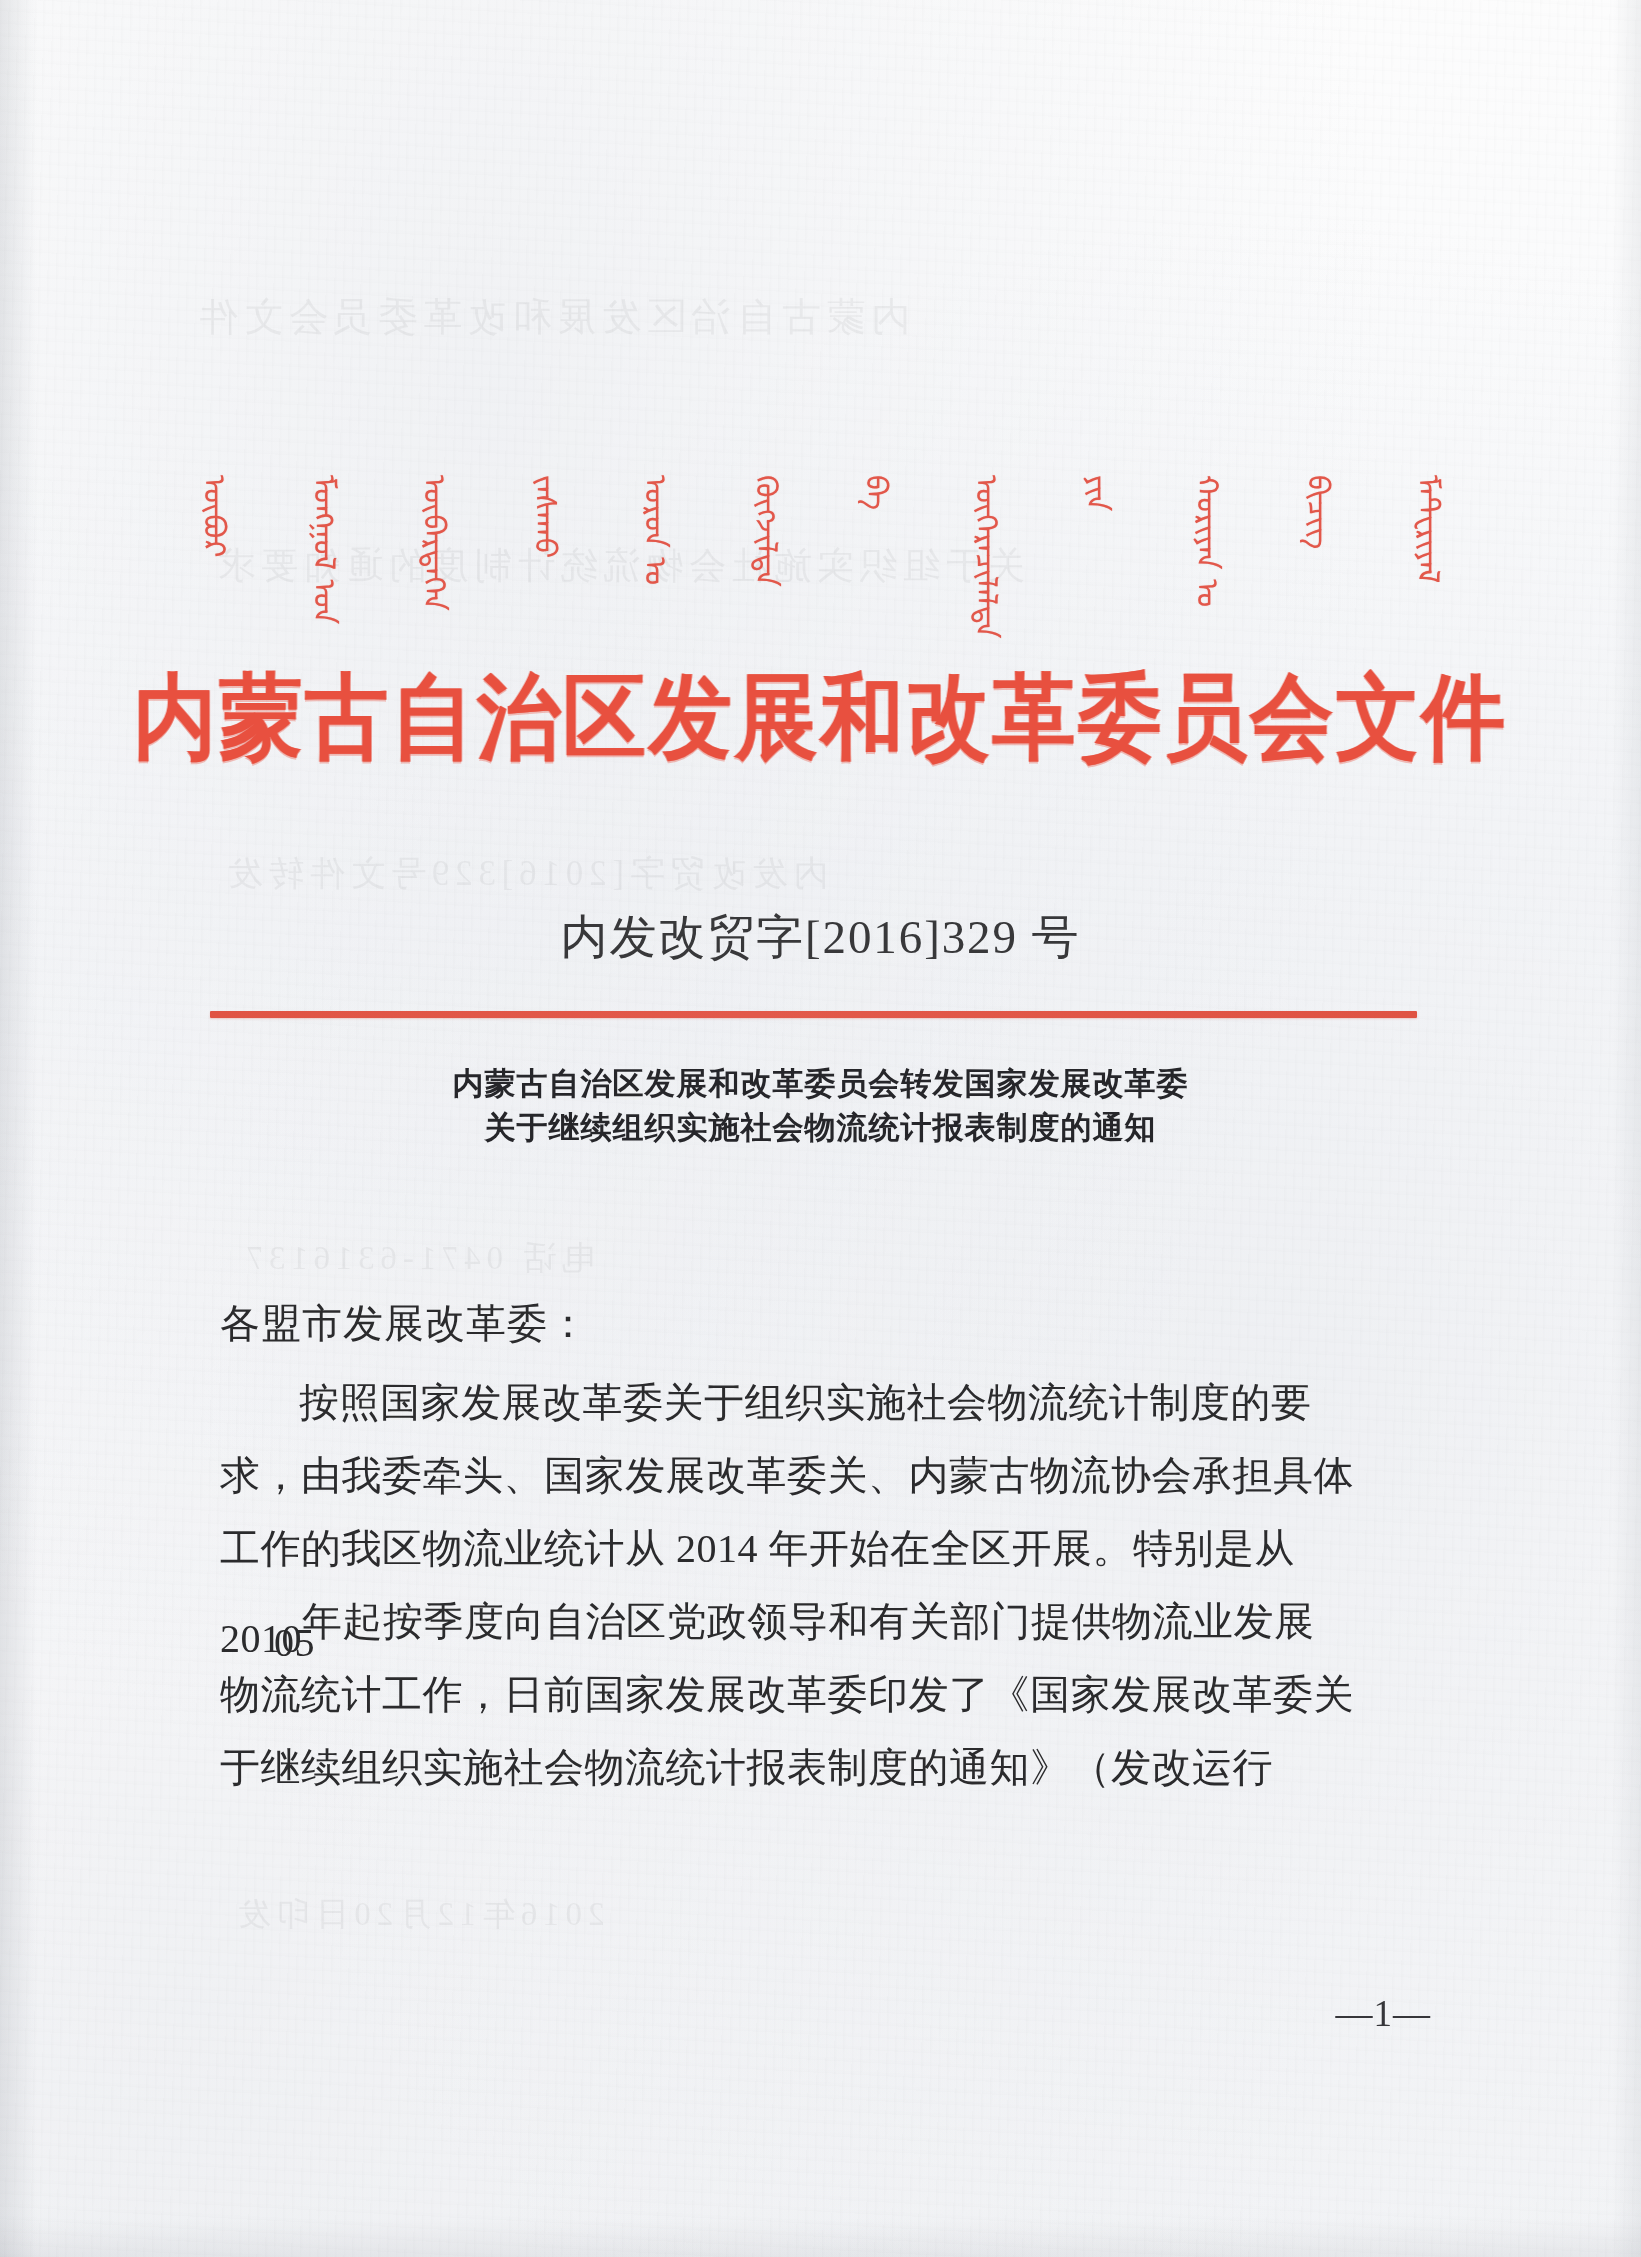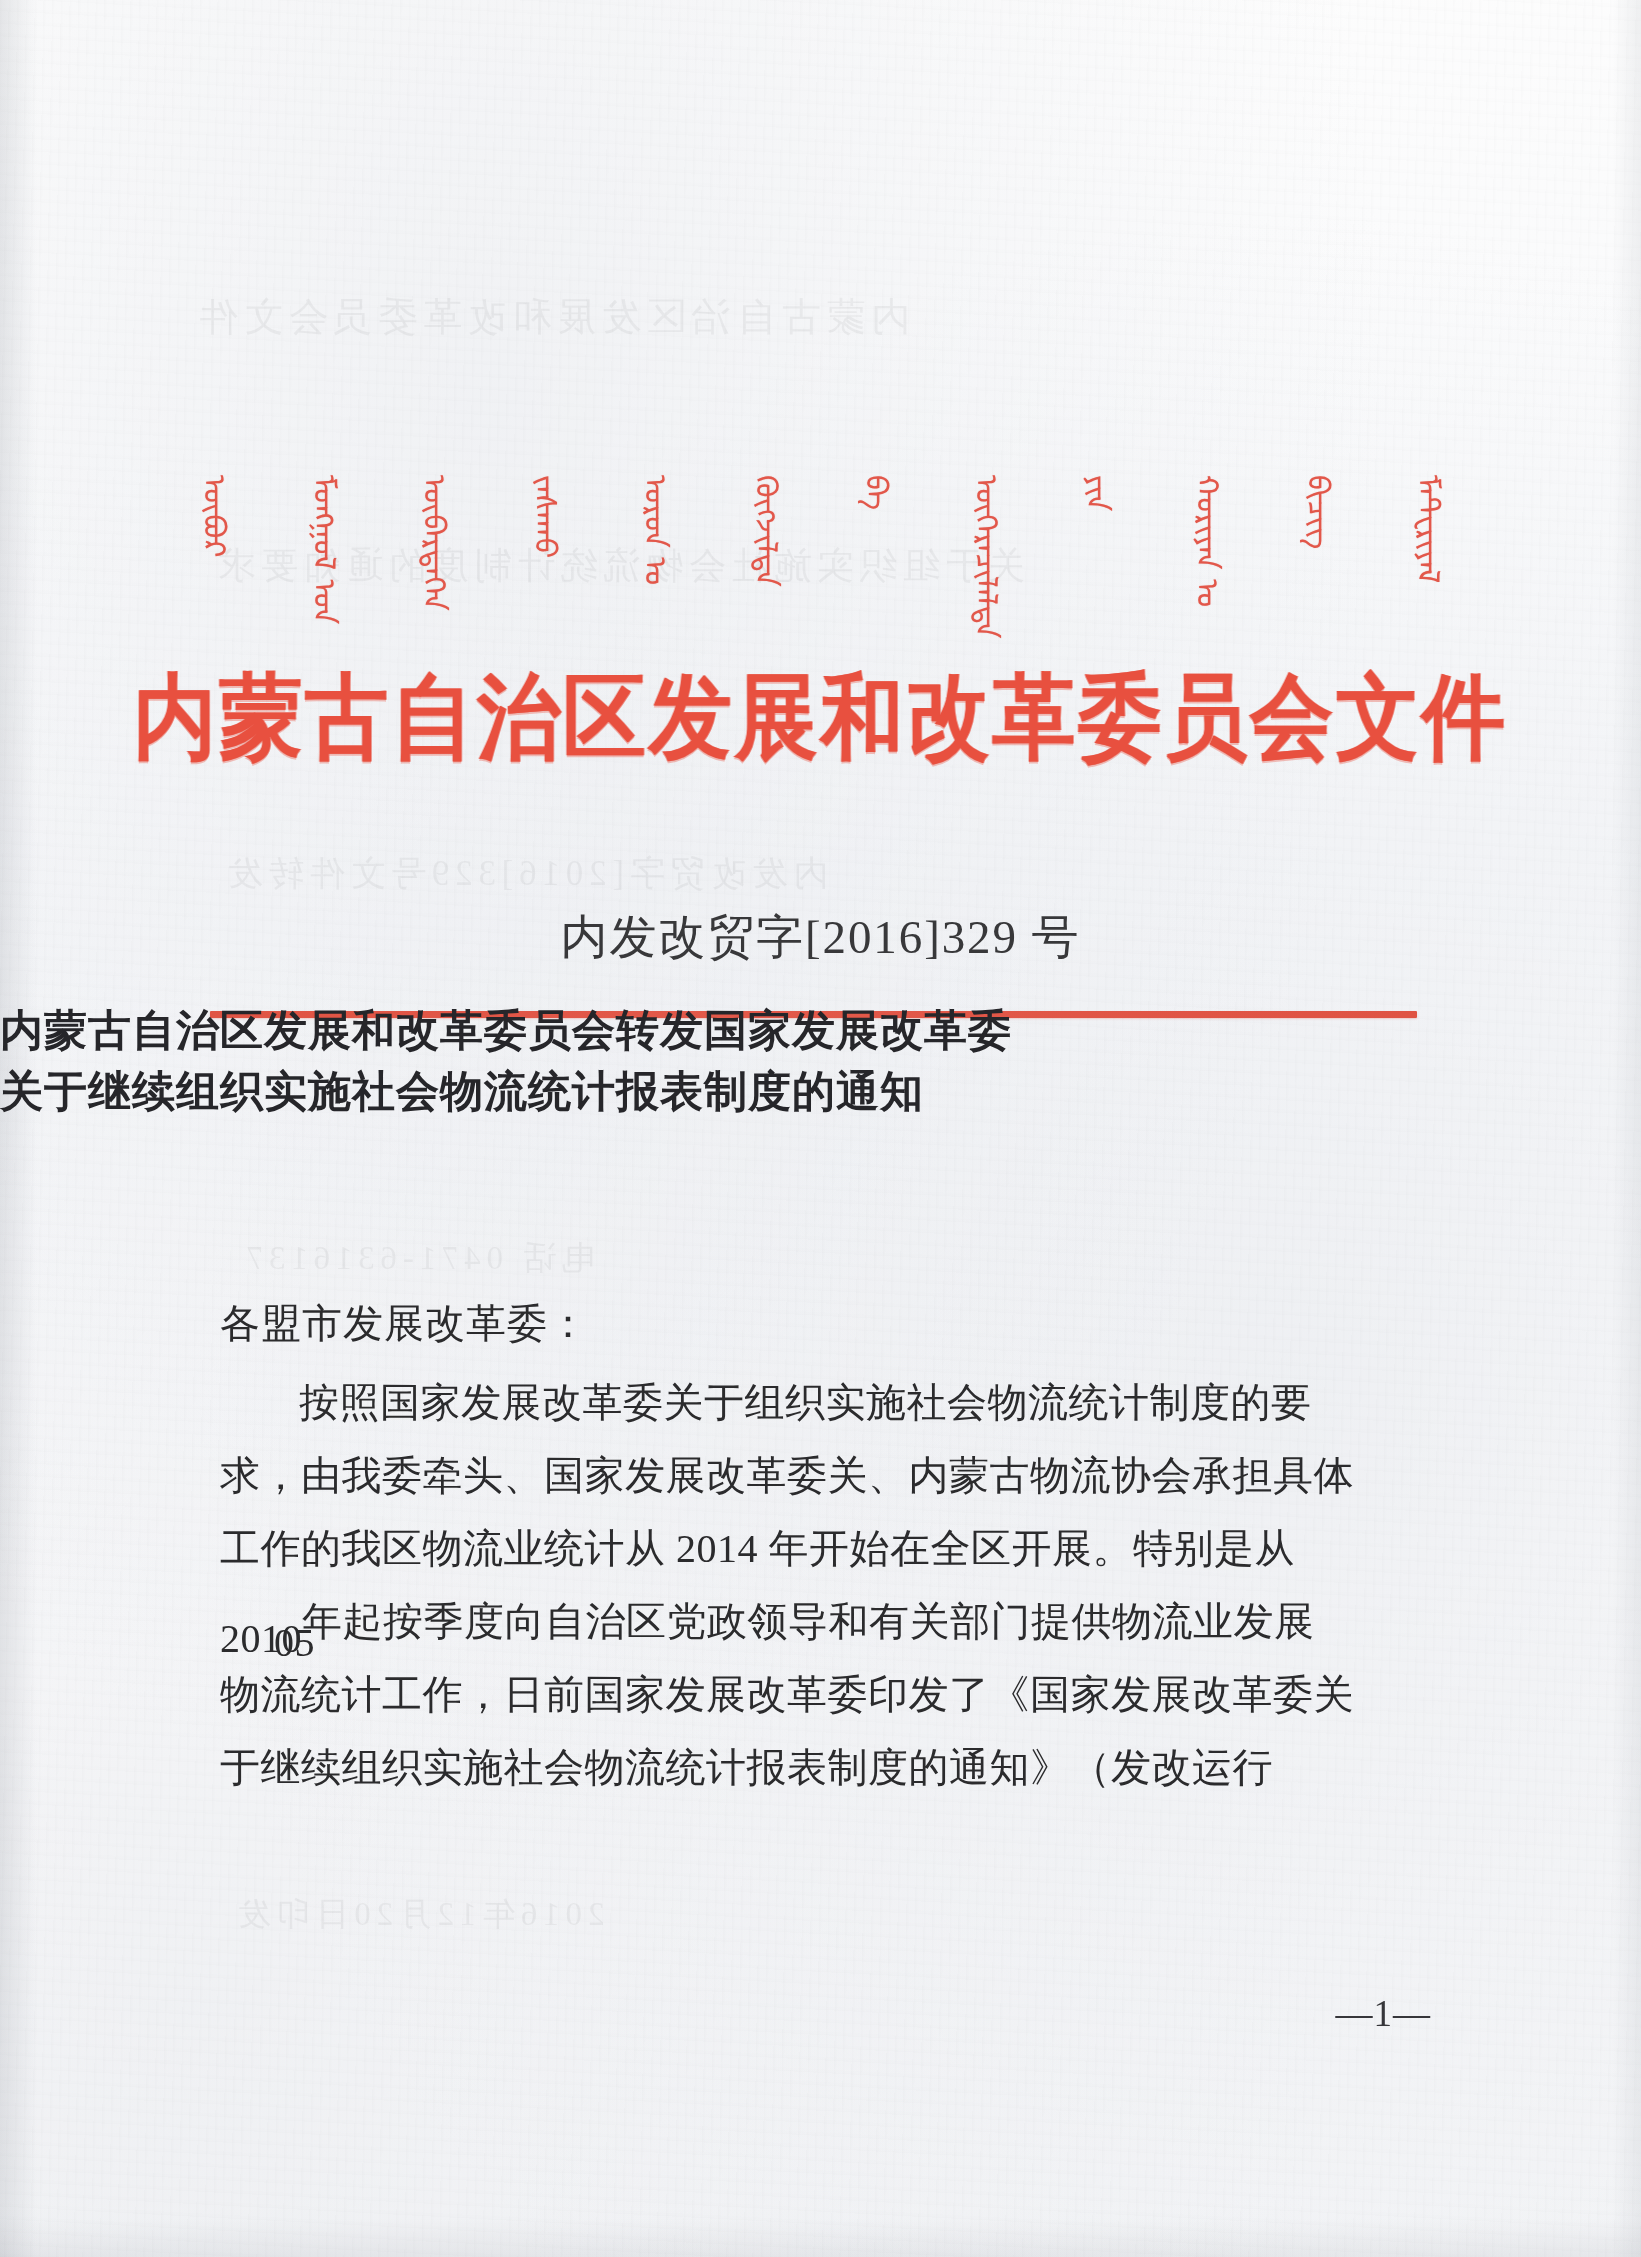--- a/index.html
+++ b/index.html
@@ -119,25 +119,26 @@
     height: 6.8px;
     background: linear-gradient(90deg, #e05444 0%, #e2594a 45%, #df5343 100%);
     border-radius: 1px;
     box-shadow: 0 1px 1.9px rgba(224,84,68,0.25);
   }
 
   
   .doc-title {
     position: absolute;
     left: 0;
-    top: 1000px;
+    top: 1061px;
     width: 100%;
+    text-align: center;
     font-family: "DejaVu Serif", "Liberation Serif", serif;
     font-weight: bold;
-    font-size: 43px;
+    font-size: 31px;
     line-height: 1.42;
     letter-spacing: 1px;
     color: #26262a;
   }
   .doc-title div { white-space: nowrap; }
 
   
   .addressee {
     position: absolute;
     left: 220px;

